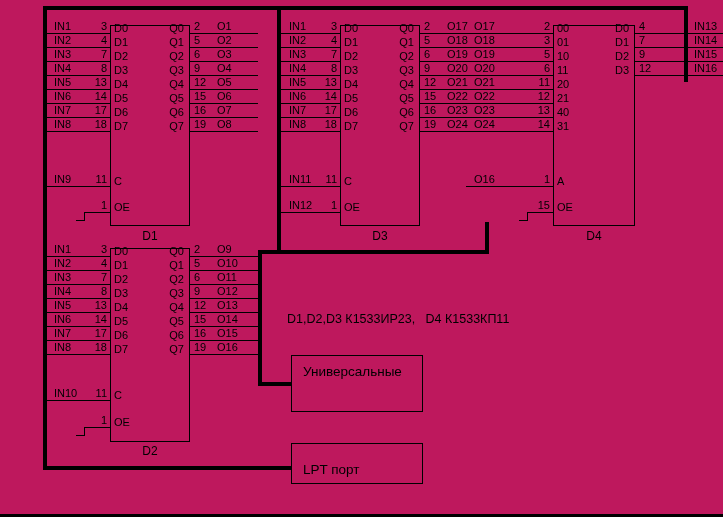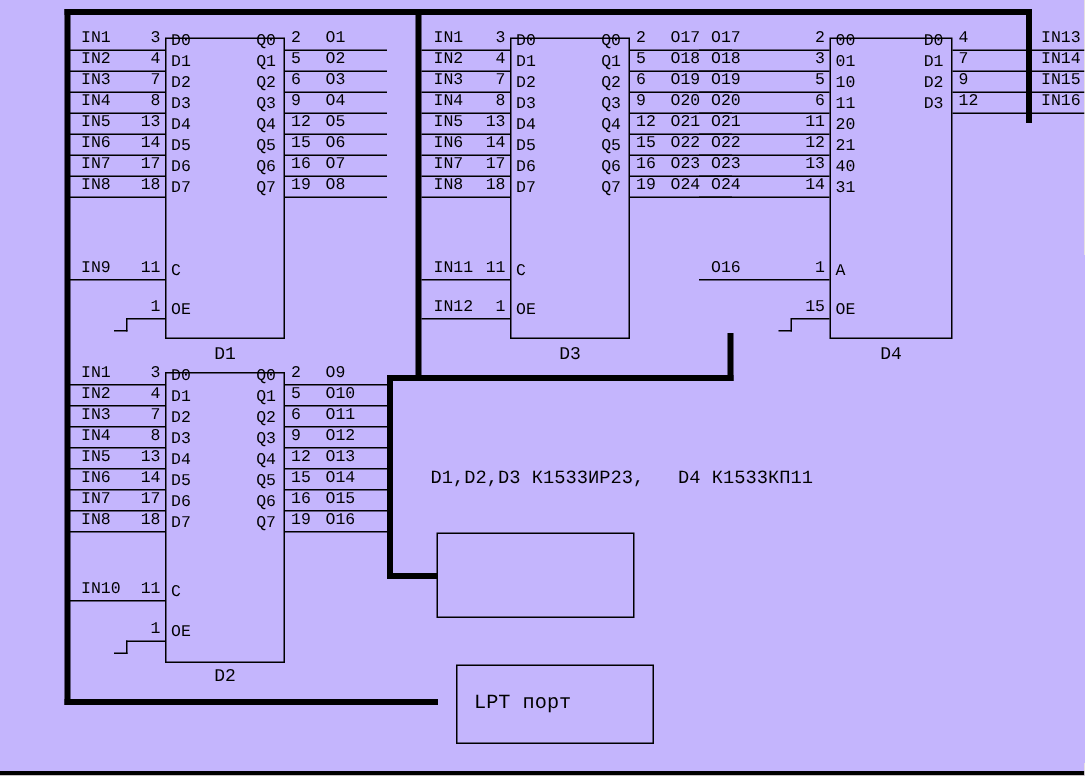--- a/index.html
+++ b/index.html
@@ -1,18 +1,18 @@
 <!DOCTYPE html>
 <html><head>
 <meta charset="utf-8">
 <style>
   *{margin:0;padding:0;box-sizing:border-box}
   html,body{background:#ffffca}
-  #screen{position:relative;width:723px;height:517px;background:#c4b5fd;
-          font-family:Liberation Mono, monospace;color:#000;overflow:hidden}
+  #screen{position:relative;width:723px;height:517px;background:#be185d;
+          font-family:Liberation Sans, sans-serif;color:#000;overflow:hidden}
   .bus{position:absolute;background:#000}
   .col{position:absolute}
   .prow{position:relative;height:14px;font-size:11px;line-height:12px;white-space:nowrap}
   .wired{border-bottom:1px solid #000}
   .prow span{position:absolute;bottom:1px}
   .ext{left:8px}
   .pin{right:3px}
   .pinL{left:4px}
   .extR{left:27px}
   .extB{left:6px}
@@ -639,18 +639,19 @@
 
       <div class="prow wired">
         <span class="extB">IN16</span>
       </div>
     </div>
   <div class="iclabel" style="left:553px;top:229px;width:82px">D4</div>
 
   <div class="note" style="left:287px;top:312px">D1,D2,D3 К1533ИР23,   D4 К1533КП11</div>
 
   <div class="obox" style="left:291px;top:355px;width:132px;height:57px;padding-top:5px">
-  </div>
-  <div class="obox" style="left:304px;top:443px;width:132px;height:53px;padding-top:15px">
+    <div class="bl">Универсальные</div>
+  </div>
+  <div class="obox" style="left:291px;top:443px;width:132px;height:41px;padding-top:15px">
     <div class="bl">LPT порт</div>
   </div>
 
 </div>
 
 </body></html>

